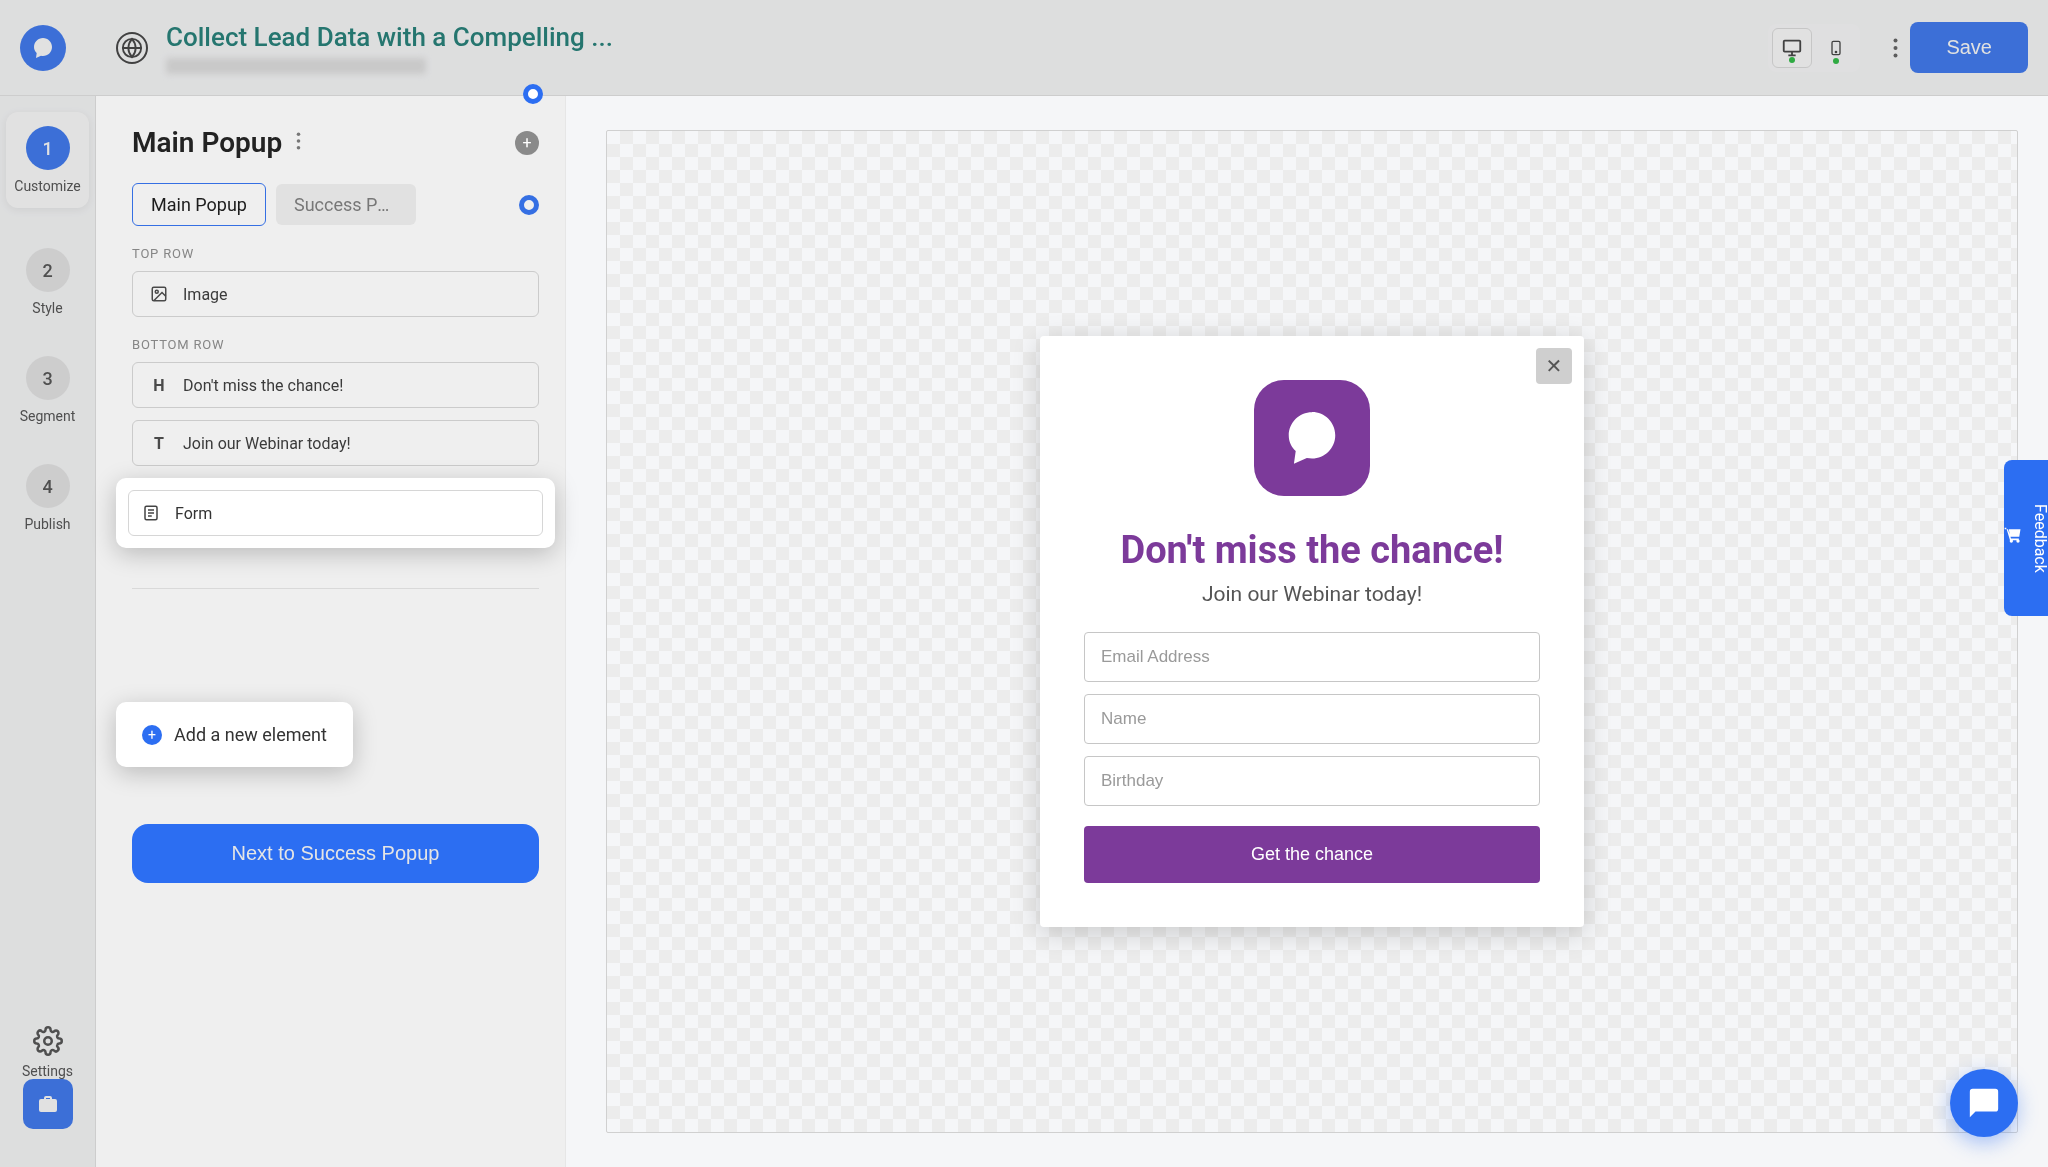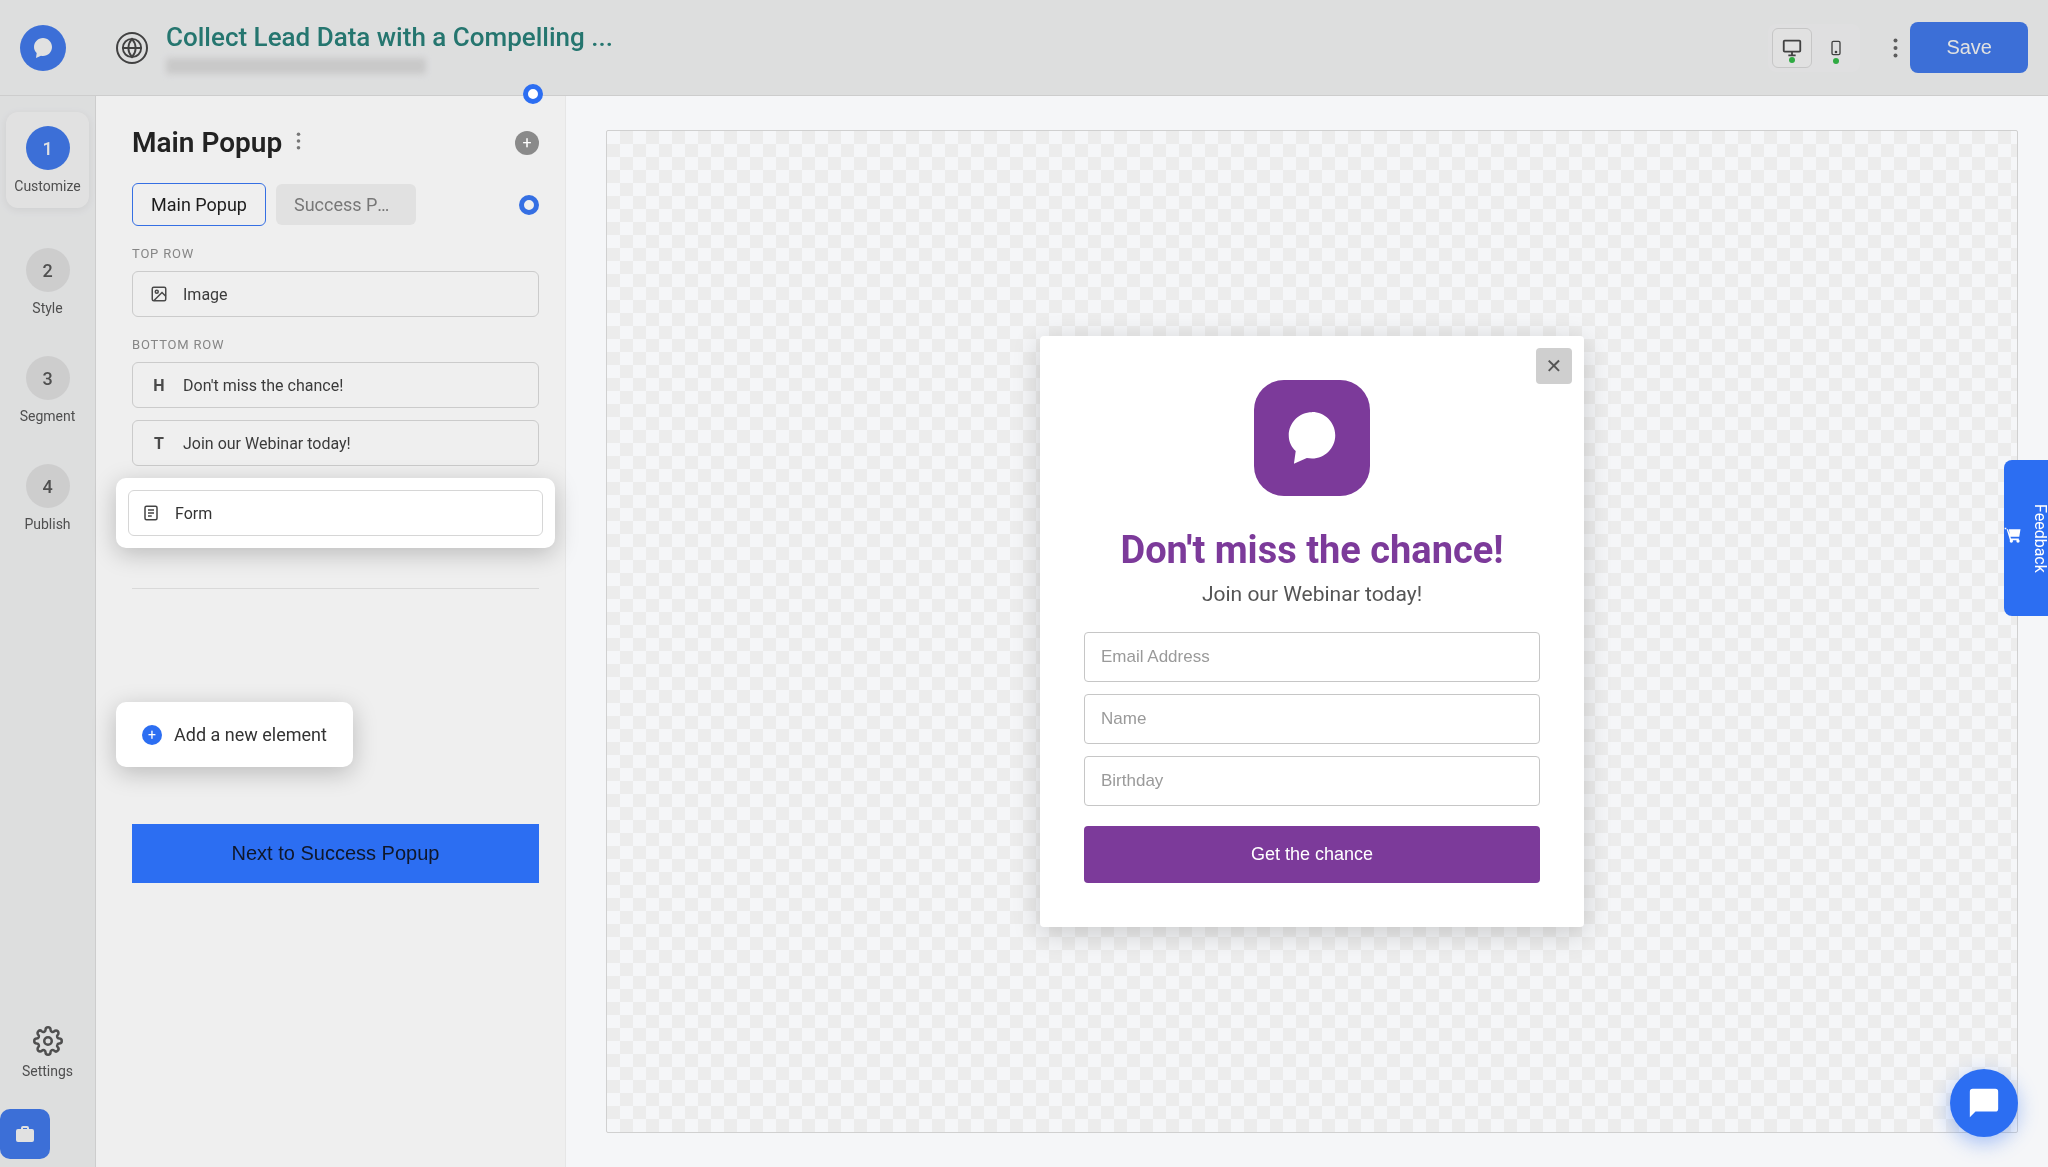--- a/index.html
+++ b/index.html
@@ -20,21 +20,21 @@
     .kebab { width: 30px; height: 40px; display: flex; align-items: center; justify-content: center; margin-right: auto; color: #555; cursor: pointer; }
     .save-btn { background: #2c6ef2; color: #fff; border: none; border-radius: 8px; padding: 14px 36px; font-size: 20px; font-weight: 500; cursor: pointer; }
 
     
     .sidebar { position: absolute; left: 0; top: 96px; bottom: 0; width: 96px; background: #fafbfc; border-right: 1px solid #e6e6e6; display: flex; flex-direction: column; align-items: center; padding-top: 24px; }
     .step { display: flex; flex-direction: column; align-items: center; margin-bottom: 40px; cursor: pointer; }
     .step-circle { width: 44px; height: 44px; border-radius: 50%; background: #e6e6e6; color: #444; display: flex; align-items: center; justify-content: center; font-size: 18px; font-weight: 500; margin-bottom: 8px; }
     .step.active .step-circle { background: #2c6ef2; color: #fff; }
     .step-label { font-size: 14px; color: #444; }
     .step.active { background: #fff; border-radius: 12px; padding: 14px 8px; box-shadow: 0 2px 8px rgba(0,0,0,0.08); margin-top: -8px; }
-    .sidebar-bottom { margin-top: auto; width: 100%; display: flex; flex-direction: column; padding-bottom: 8px; gap: 30px; }
+    .sidebar-bottom { margin-top: auto; width: 100%; display: flex; flex-direction: column; align-items: center; padding-bottom: 38px; }
     .settings-btn { display: flex; flex-direction: column; align-items: center; cursor: pointer; color: #444; }
     .settings-btn .icon { font-size: 28px; }
     .toolbox-btn { width: 50px; height: 50px; border-radius: 10px; background: #2c6ef2; display: flex; align-items: center; justify-content: center; color: #fff; cursor: pointer; }
 
     
     .dim-overlay { position: absolute; inset: 0; background: rgba(120,120,120,0.22); pointer-events: none; }
 
     
     .config-panel { position: absolute; left: 96px; top: 96px; bottom: 0; width: 470px; background: #fff; border-right: 1px solid #e6e6e6; padding: 30px 26px 40px 36px; overflow: visible; }
     .config-panel::before { content: ""; position: absolute; inset: 0; background: rgba(120,120,120,0.12); pointer-events: none; }
@@ -51,21 +51,21 @@
     .tab-radio { width: 20px; height: 20px; border-radius: 50%; border: 5px solid #2c6ef2; background: #fff; margin-left: auto; }
     .section-label { font-size: 13px; letter-spacing: 0.8px; color: #888; margin-top: 20px; margin-bottom: 10px; }
     .element-row { display: flex; align-items: center; gap: 14px; border: 1px solid #d6d6d6; border-radius: 6px; padding: 12px 16px; background: #fff; margin-bottom: 12px; cursor: pointer; }
     .element-row .row-icon { width: 20px; height: 20px; color: #444; display: flex; align-items: center; justify-content: center; }
     .element-row .row-label { font-size: 16px; color: #333; }
     .highlight-card { position: relative; z-index: 50; background: #fff; border-radius: 10px; box-shadow: 0 6px 24px rgba(0,0,0,0.22); padding: 12px; margin: 0 -16px 0 -16px; }
     .highlight-card .element-row { margin-bottom: 0; padding-left: 12px; }
     .add-element-card { position: relative; z-index: 50; display: inline-flex; align-items: center; gap: 12px; background: #fff; border-radius: 10px; box-shadow: 0 6px 24px rgba(0,0,0,0.22); padding: 22px 26px; margin-top: 56px; cursor: pointer; }
     .plus-circle { width: 20px; height: 20px; border-radius: 50%; background: #2c6ef2; color: #fff; display: flex; align-items: center; justify-content: center; font-size: 14px; }
     .divider { height: 1px; background: #e6e6e6; margin: 40px 0 0 0; }
-    .next-btn { width: 100%; background: #2c6ef2; color: #0f172a; border: none; border-radius: 0; padding: 18px 0; font-size: 20px; font-weight: 500; margin-top: 34px; cursor: pointer; }
+    .next-btn { width: 100%; background: #2c6ef2; color: #e5e5e5; border: none; border-radius: 16px; padding: 18px 0; font-size: 20px; font-weight: 500; margin-top: 34px; cursor: pointer; }
 
     
     .canvas { position: absolute; left: 566px; right: 0; top: 96px; bottom: 0; background: #f5f6f8; }
     .artboard { position: absolute; left: 40px; right: 30px; top: 34px; bottom: 34px; background-image:
       linear-gradient(45deg, #ececec 25%, transparent 25%),
       linear-gradient(-45deg, #ececec 25%, transparent 25%),
       linear-gradient(45deg, transparent 75%, #ececec 75%),
       linear-gradient(-45deg, transparent 75%, #ececec 75%);
       background-size: 26px 26px;
       background-position: 0 0, 0 13px, 13px -13px, -13px 0;

